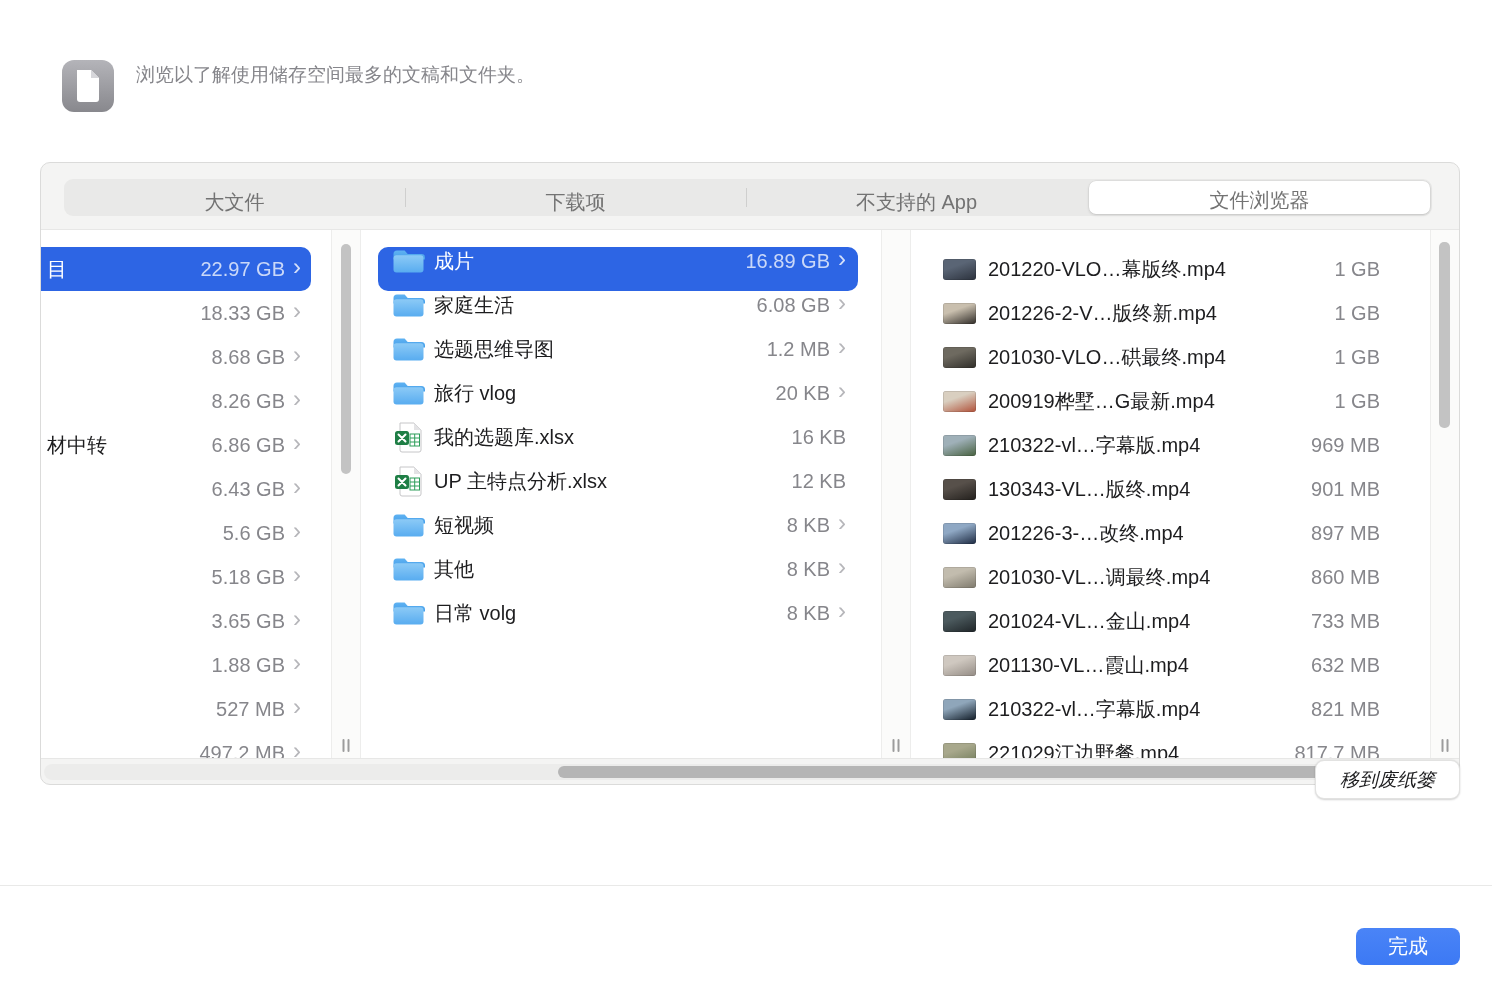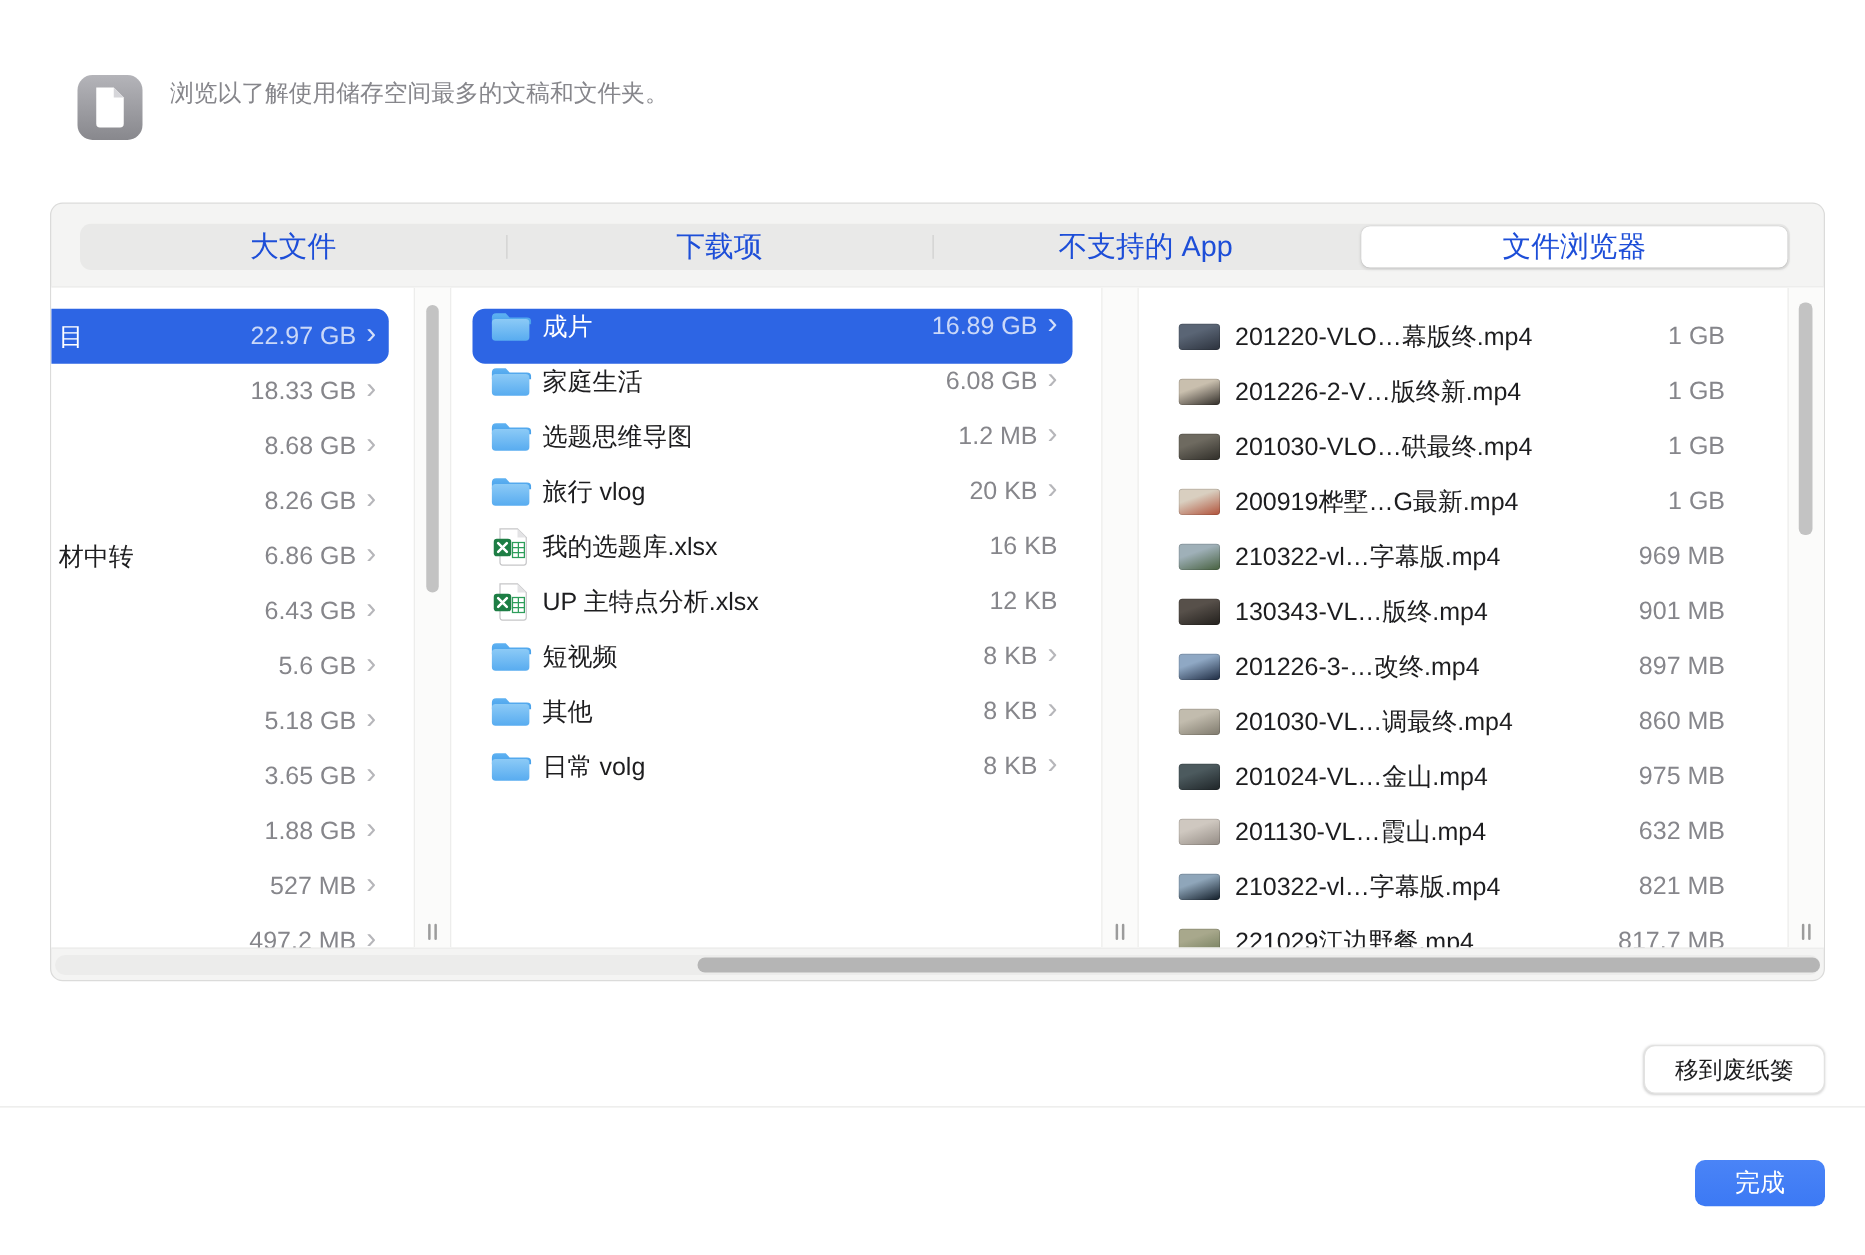--- a/index.html
+++ b/index.html
@@ -22,22 +22,22 @@
   .title-size{color:var(--gray-text);font-weight:400;margin-left:9px;}
   .subtitle{font-size:19px;color:var(--gray-text);margin-top:5px;}
 
   
   .panel{position:absolute;left:40px;top:162px;width:1420px;height:623px;
     background:#f4f4f3;border:1px solid #dbdbda;border-radius:10px;}
 
   
   .segmented{position:absolute;left:23px;top:16px;width:1368px;height:37px;
     background:#e9e9e8;border-radius:9px;display:flex;}
-  .seg{flex:1;position:relative;display:flex;align-items:center;justify-content:center;
-    font-size:23px;color:#1d4ed8;cursor:default;}
+  .seg{flex:1;position:relative;display:flex;align-items:flex-end;justify-content:center;
+    font-size:20px;color:#737373;cursor:default;}
   .seg.selected{background:#fff;border-radius:7px;margin:2px;
     box-shadow:0 0 0 0.5px rgba(0,0,0,0.06),0 1px 3px rgba(0,0,0,0.14);}
   .seg:not(.selected)+.seg:not(.selected)::before{content:"";position:absolute;left:-0.5px;
     top:9px;bottom:9px;width:1px;background:#cfcfce;}
 
   
   .browser{position:absolute;left:0;top:66px;width:1418px;height:530px;background:#fff;
     border-top:1px solid #e7e7e6;border-bottom:1px solid #e7e7e6;overflow:hidden;}
   .col{position:absolute;top:0;bottom:0;padding-top:17px;overflow:hidden;}
   .col1{left:0;width:290px;}
@@ -79,21 +79,21 @@
     background:rgba(0,0,0,0.03);}
   .hscroll .hthumb{position:absolute;left:516px;width:898px;top:7px;height:12px;border-radius:6px;
     background:#b5b5b5;}
 
   
   .push-btn{position:absolute;height:39px;border-radius:9px;background:#fff;
     border:1px solid #e2e2e1;box-shadow:0 0.5px 2px rgba(0,0,0,0.18);
     font-size:19px;color:var(--dark-text);display:flex;align-items:center;justify-content:center;
     padding:0 24px;cursor:default;font-family:inherit;}
   .btn-finder{left:40px;top:806px;}
-  .btn-trash{right:32px;top:836px;}
+  .btn-trash{right:32px;top:760px;font-style:italic;}
   .bottom-divider{position:absolute;left:0;top:885px;width:1492px;height:1px;background:#e9e9e8;}
   .btn-done{position:absolute;right:32px;top:928px;width:104px;height:37px;border:none;
     border-radius:8px;background:linear-gradient(180deg,#4a84f7,var(--done));color:#fff;
     font-size:20px;display:flex;align-items:center;justify-content:center;font-family:inherit;}
 </style>
 </head>
 <body>
 
 <svg width="0" height="0" style="position:absolute">
   <defs>
@@ -407,21 +407,21 @@
 
           <div class="row">
             <span class="thumb" style="background: linear-gradient(160deg, rgb(194, 188, 174) 35%, rgb(126, 121, 108));"></span>
             <span class="name">201030-VL…调最终.mp4</span>
             <span class="size">860 MB</span>
           </div>
 
           <div class="row">
             <span class="thumb" style="background: linear-gradient(160deg, rgb(76, 90, 94) 35%, rgb(30, 36, 39));"></span>
             <span class="name">201024-VL…金山.mp4</span>
-            <span class="size">975 MB</span>
+            <span class="size">733 MB</span>
           </div>
 
           <div class="row">
             <span class="thumb" style="background: linear-gradient(160deg, rgb(207, 200, 192) 35%, rgb(147, 139, 132));"></span>
             <span class="name">201130-VL…霞山.mp4</span>
             <span class="size">632 MB</span>
           </div>
 
           <div class="row">
             <span class="thumb" style="background: linear-gradient(160deg, rgb(143, 166, 186) 35%, rgb(16, 27, 38));"></span>

